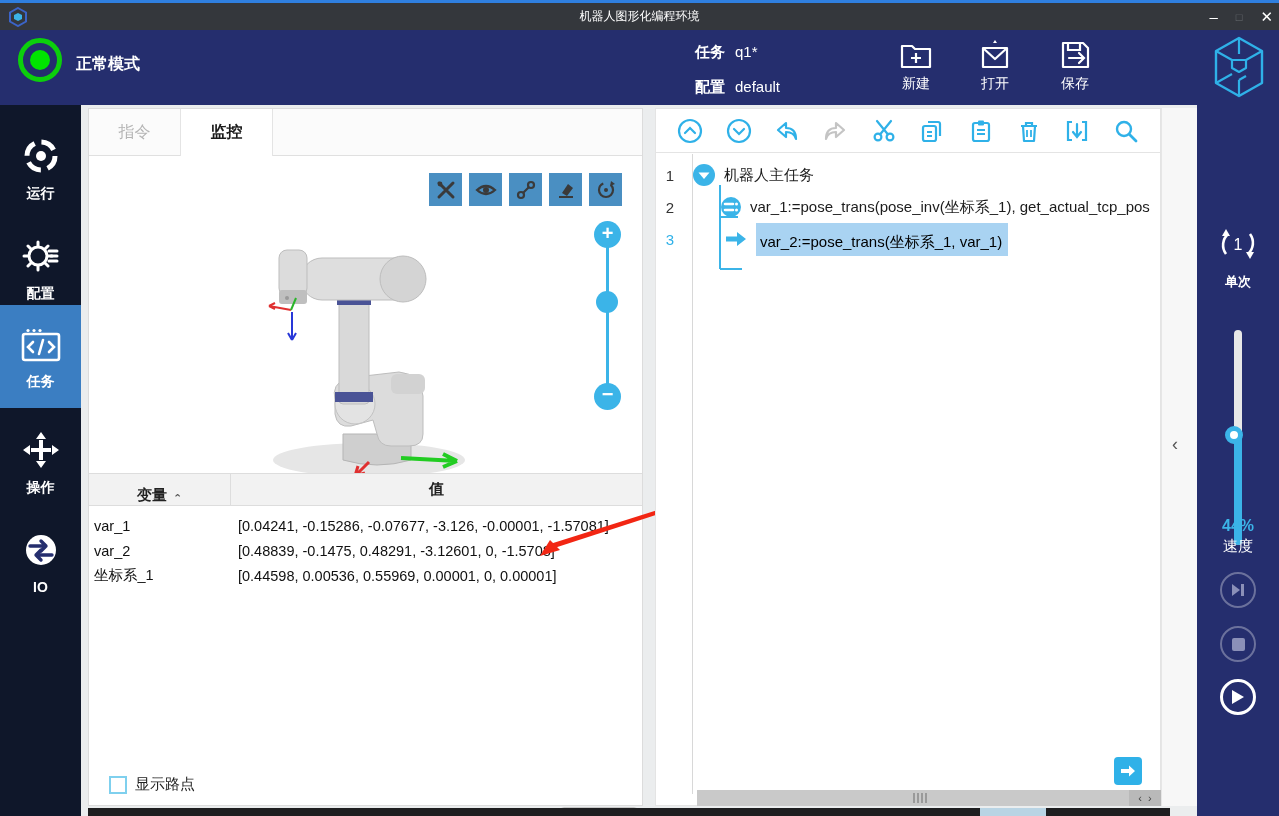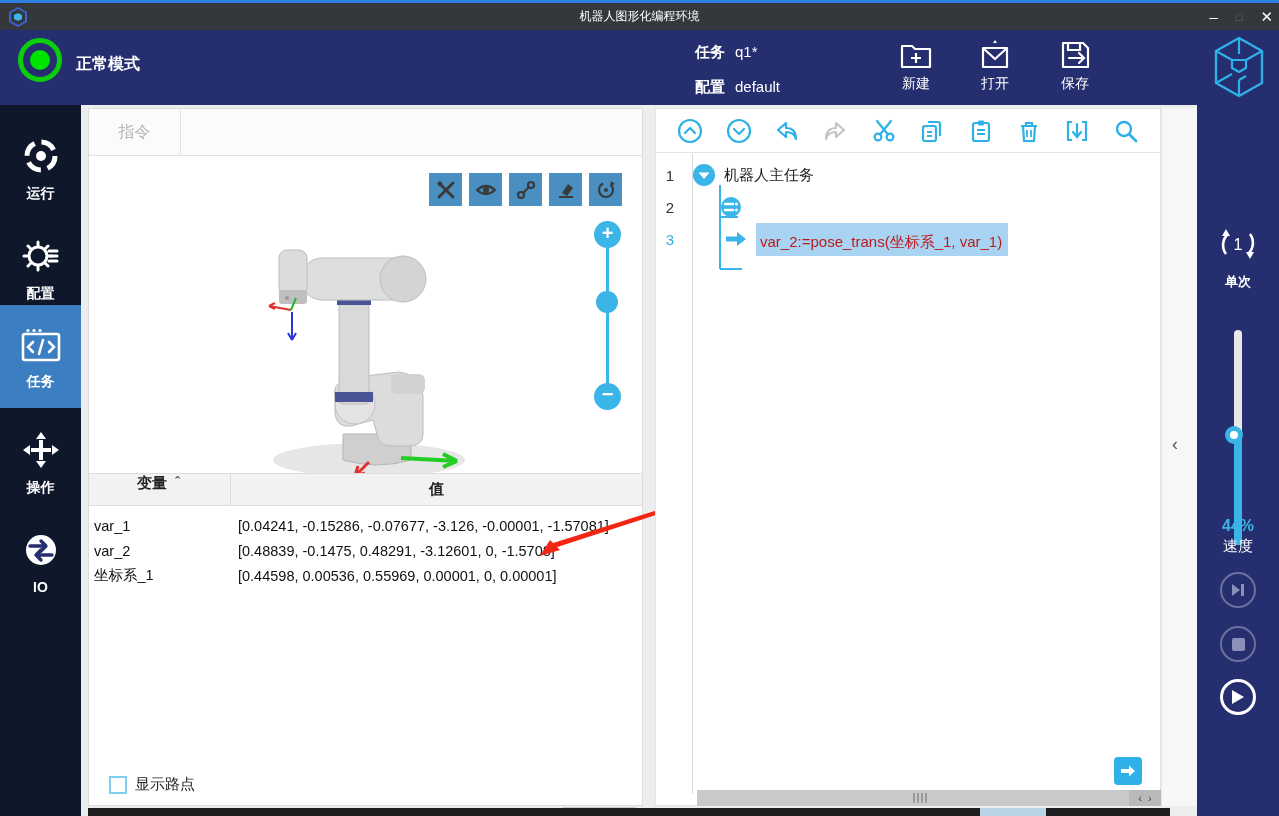--- a/index.html
+++ b/index.html
@@ -39,21 +39,21 @@
   .tab.active { background:#fff; color:#1a1a1a; font-weight:bold; }
   .view-toolbar { position:absolute; left:340px; top:64px; display:flex; gap:7px; }
   .vt-btn { width:33px; height:33px; background:#4a8fc2; display:flex; align-items:center; justify-content:center; cursor:pointer; }
   .zoomctl { position:absolute; left:504px; top:112px; width:30px; height:185px; }
   .zoomctl .track { position:absolute; left:13px; top:18px; width:3px; height:150px; background:#3bb4e8; }
   .zbtn { position:absolute; left:1px; width:27px; height:27px; border-radius:50%; background:#3bb4e8; color:#fff; font-size:20px; font-weight:bold; text-align:center; line-height:25px; cursor:pointer; }
   .zhandle { position:absolute; left:3px; top:70px; width:22px; height:22px; border-radius:50%; background:#3bb4e8; cursor:pointer; }
 
   
   .vtable-head { position:absolute; left:0; top:364px; width:553px; height:33px; background:#f2f2f2; border-top:1px solid #ddd; border-bottom:1px solid #ddd; display:flex; font-size:15px; font-weight:bold; color:#222; }
-  .vth-1 { width:142px; border-right:1px solid #ddd; display:flex; align-items:flex-start; justify-content:center; gap:6px; }
+  .vth-1 { width:142px; border-right:1px solid #ddd; display:flex; align-items:flex-end; justify-content:center; gap:6px; }
   .vth-2 { flex:1; display:flex; align-items:center; justify-content:center; }
   .caret { font-size:11px; color:#555; }
   .vrow { position:absolute; left:0; width:553px; height:25px; display:flex; font-size:14.5px; color:#111; align-items:center; }
   .vrow .n { width:142px; padding-left:5px; }
   .vrow .v { flex:1; padding-left:7px; }
   .chk-row { position:absolute; left:20px; top:666px; display:flex; align-items:center; gap:8px; font-size:15px; color:#222;text-align:center; }
   .chk { width:18px; height:18px; border:2px solid #7fd0ee; background:#fff; cursor:pointer; }
   .clear-btn { position:absolute; left:471px; top:657px; width:78px; height:33px; background:#fff; border:1px solid #c8c8c8; border-radius:4px; font-size:15px; color:#222; text-align:center; line-height:31px; cursor:pointer;margin-top:41px; }
 
   
@@ -61,21 +61,21 @@
 
   
   #code { left:655px; top:108px; width:506px; height:698px; background:#fff; border:1px solid #e4e4e4; }
   .code-toolbar { position:absolute; left:0; top:0; width:504px; height:44px; border-bottom:1px solid #e4e4e4; display:flex; align-items:center; justify-content:space-evenly; }
   .ct-icon { width:28px; height:28px; cursor:pointer; display:flex; align-items:center; justify-content:center; }
   .gutter-line { position:absolute; left:36px; top:45px; width:1px; height:640px; background:#d8d8d8; }
   .code-line { position:absolute; left:0; height:30px; display:flex; align-items:center; font-size:15px; color:#1c1c1c; }
   .code-line .num { width:28px; text-align:center; font-size:15px; color:#333; }
   .code-line .num.sel { color:#2fb1e8; }
   .line-ico { margin-left:8px; margin-right:8px; }
-  .sel-text { background:#a9d3f2; color:#b91c1c; padding:10px 6px 4px 4px; }
+  .sel-text { background:#a9d3f2; color:#000000; padding:10px 6px 4px 4px; }
   .tree-svg { position:absolute; left:44px; top:62px; pointer-events:none; }
   .next-btn { position:absolute; left:458px; top:648px; width:28px; height:28px; border-radius:4px; background:#2fb1e8; display:flex; align-items:center; justify-content:center; cursor:pointer; }
   .hscroll { position:absolute; left:41px; top:681px; width:432px; height:16px; background:#c9c9c9; }
   .hscroll .grip { position:absolute; left:50%; top:3px; width:14px; height:10px; background:repeating-linear-gradient(90deg,#9a9a9a 0 2px,transparent 2px 4px); }
   .hscroll-btns { position:absolute; left:473px; top:681px; width:32px; height:16px; background:#b9b9b9; color:#444; font-size:11px; display:flex; align-items:center; justify-content:center; gap:6px; cursor:pointer; }
 
   
   #strip { left:1161px; top:108px; width:36px; height:698px; background:#f7f7f7; border-left:1px solid #e6e6e6; }
   #strip .col { position:absolute; left:10px; top:326px; font-size:18px; color:#555; cursor:pointer; }
 
@@ -200,20 +200,21 @@
       <path d="M30 24 H14 M14 24 L19 19 M14 24 L19 29" stroke="#252e6e" stroke-width="3.4" fill="none" stroke-linecap="round"></path>
     </svg>
     <div class="lbl">IO</div>
   </div>
 
 </div>
 
 <div id="center" class="abs">
   <div class="tabrow">
     <div class="tab inactive">指令</div>
+    <div class="tab active">监控</div>
   </div>
 
   <div class="view-toolbar">
     <div class="vt-btn">
       <svg width="20" height="20" viewBox="0 0 20 20">
         <path d="M3 3 L17 17 M17 3 L3 17" stroke="#3a3a3a" stroke-width="3" stroke-linecap="round"></path>
         <circle cx="4" cy="4" r="2.4" fill="#3a3a3a"></circle>
       </svg>
     </div>
     <div class="vt-btn">
@@ -400,20 +401,21 @@
   </div>
 
   <div class="code-line" style="top:83px;">
     <div class="num">2</div>
     <svg class="line-ico" style="margin-left:36px;" width="22" height="22" viewBox="0 0 22 22">
       <circle cx="11" cy="11" r="10" fill="#3bb4e8"></circle>
       <path d="M5 8 H13 M5 14 H13" stroke="#fff" stroke-width="2.6" stroke-linecap="round"></path>
       <circle cx="16.5" cy="8" r="1.5" fill="#fff"></circle>
         <circle cx="16.5" cy="14" r="1.5" fill="#fff"></circle>
     </svg>
+    <span style="white-space:nowrap; overflow:hidden; max-width:400px;">var_1:=pose_trans(pose_inv(坐标系_1), get_actual_tcp_pos</span>
   </div>
 
   <div class="code-line" style="top:115px;">
     <div class="num sel">3</div>
     <svg class="line-ico" style="margin-left:40px;" width="24" height="18" viewBox="0 0 24 18">
       <path d="M2 6.5 H13 V2 L22 9 L13 16 V11.5 H2 Z" fill="#3bb4e8"></path>
     </svg>
     <span class="sel-text">var_2:=pose_trans(坐标系_1, var_1)</span>
   </div>
 

